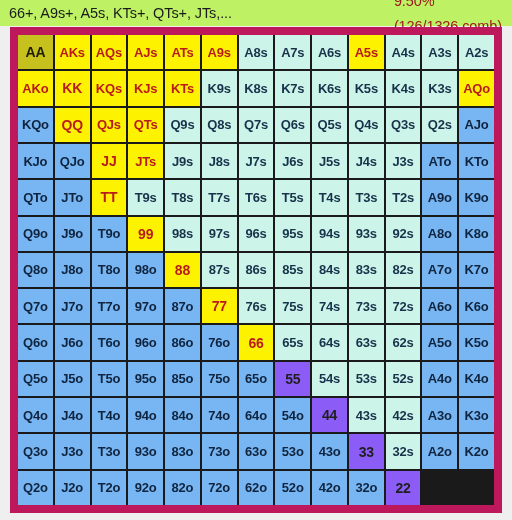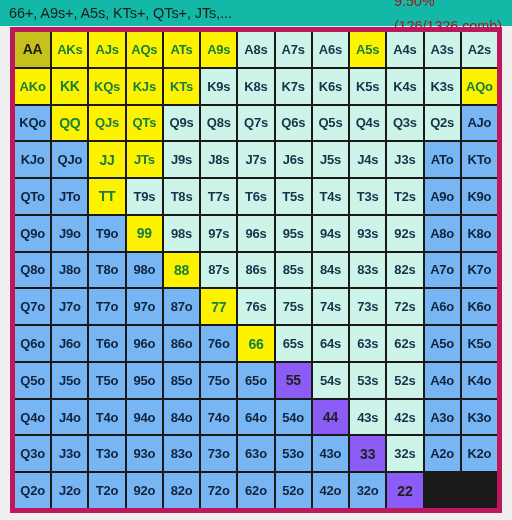--- a/index.html
+++ b/index.html
@@ -17,21 +17,21 @@
   }
   
   #header {
     position: absolute;
     left: 0; top: 0;
     width: 512px; height: 26px;
     display: flex;
     align-items: center;
     box-sizing: border-box;
     padding: 0 10px 0 9px;
-    background: #14b8a6;
+    background: #bef264;
   }
   #range-text {
     font-size: 14.5px;
     color: #1b1b1b;
     letter-spacing: -0.1px;
     white-space: nowrap;
     flex: 0 0 auto;
   }
   #header-right {
     margin-left: auto;
@@ -45,21 +45,21 @@
     font-size: 14.5px;
     color: #9b1c20;
     letter-spacing: -0.1px;
   }
   
   #grid-frame {
     position: absolute;
     left: 10px; top: 27px;
     width: 492px; height: 486px;
     box-sizing: border-box;
-    border: 5px solid #be185d;
+    border: 8px solid #be185d;
     background: #1a1a1a;
     padding: 0;
   }
   #grid {
     width: 100%; height: 100%;
     display: grid;
     grid-template-columns: repeat(13, 1fr);
     grid-template-rows: repeat(13, 1fr);
     gap: 2px;
     background: #1a1a1a;
@@ -70,21 +70,21 @@
     align-items: center;
     justify-content: center;
     font-size: 13px;
     font-weight: bold;
     color: #12213a;
     box-sizing: border-box;
     overflow: hidden;
     line-height: 1;
     letter-spacing: -0.2px;
   }
-  .cell.st-selected { background: #fdf200; color: #15803d; }
+  .cell.st-selected { background: #fdf200; color: #b91c1c; }
   .cell.st-hover    { background: #c6c11c; color: #1f1e06; }
   .cell.st-suited   { background: #cdf4e9; color: #17324a; }
   .cell.st-offsuit  { background: #77b6f2; color: #10243f; }
   .cell.st-empty    { background: #8b5cf6; color: #1f1f1f; }
   .cell.pair { font-size: 14px; }
 </style>
 </head>
 <body>
 
 <div id="root">
@@ -99,24 +99,24 @@
 
   <div id="grid-frame">
     <div id="grid">
         <div class="cell st-hover pair">
           <span>AA</span>
         </div>
         <div class="cell st-selected">
           <span>AKs</span>
         </div>
         <div class="cell st-selected">
+          <span>AQs</span>
+        </div>
+        <div class="cell st-selected">
           <span>AJs</span>
-        </div>
-        <div class="cell st-selected">
-          <span>AQs</span>
         </div>
         <div class="cell st-selected">
           <span>ATs</span>
         </div>
         <div class="cell st-selected">
           <span>A9s</span>
         </div>
         <div class="cell st-suited">
           <span>A8s</span>
         </div>

